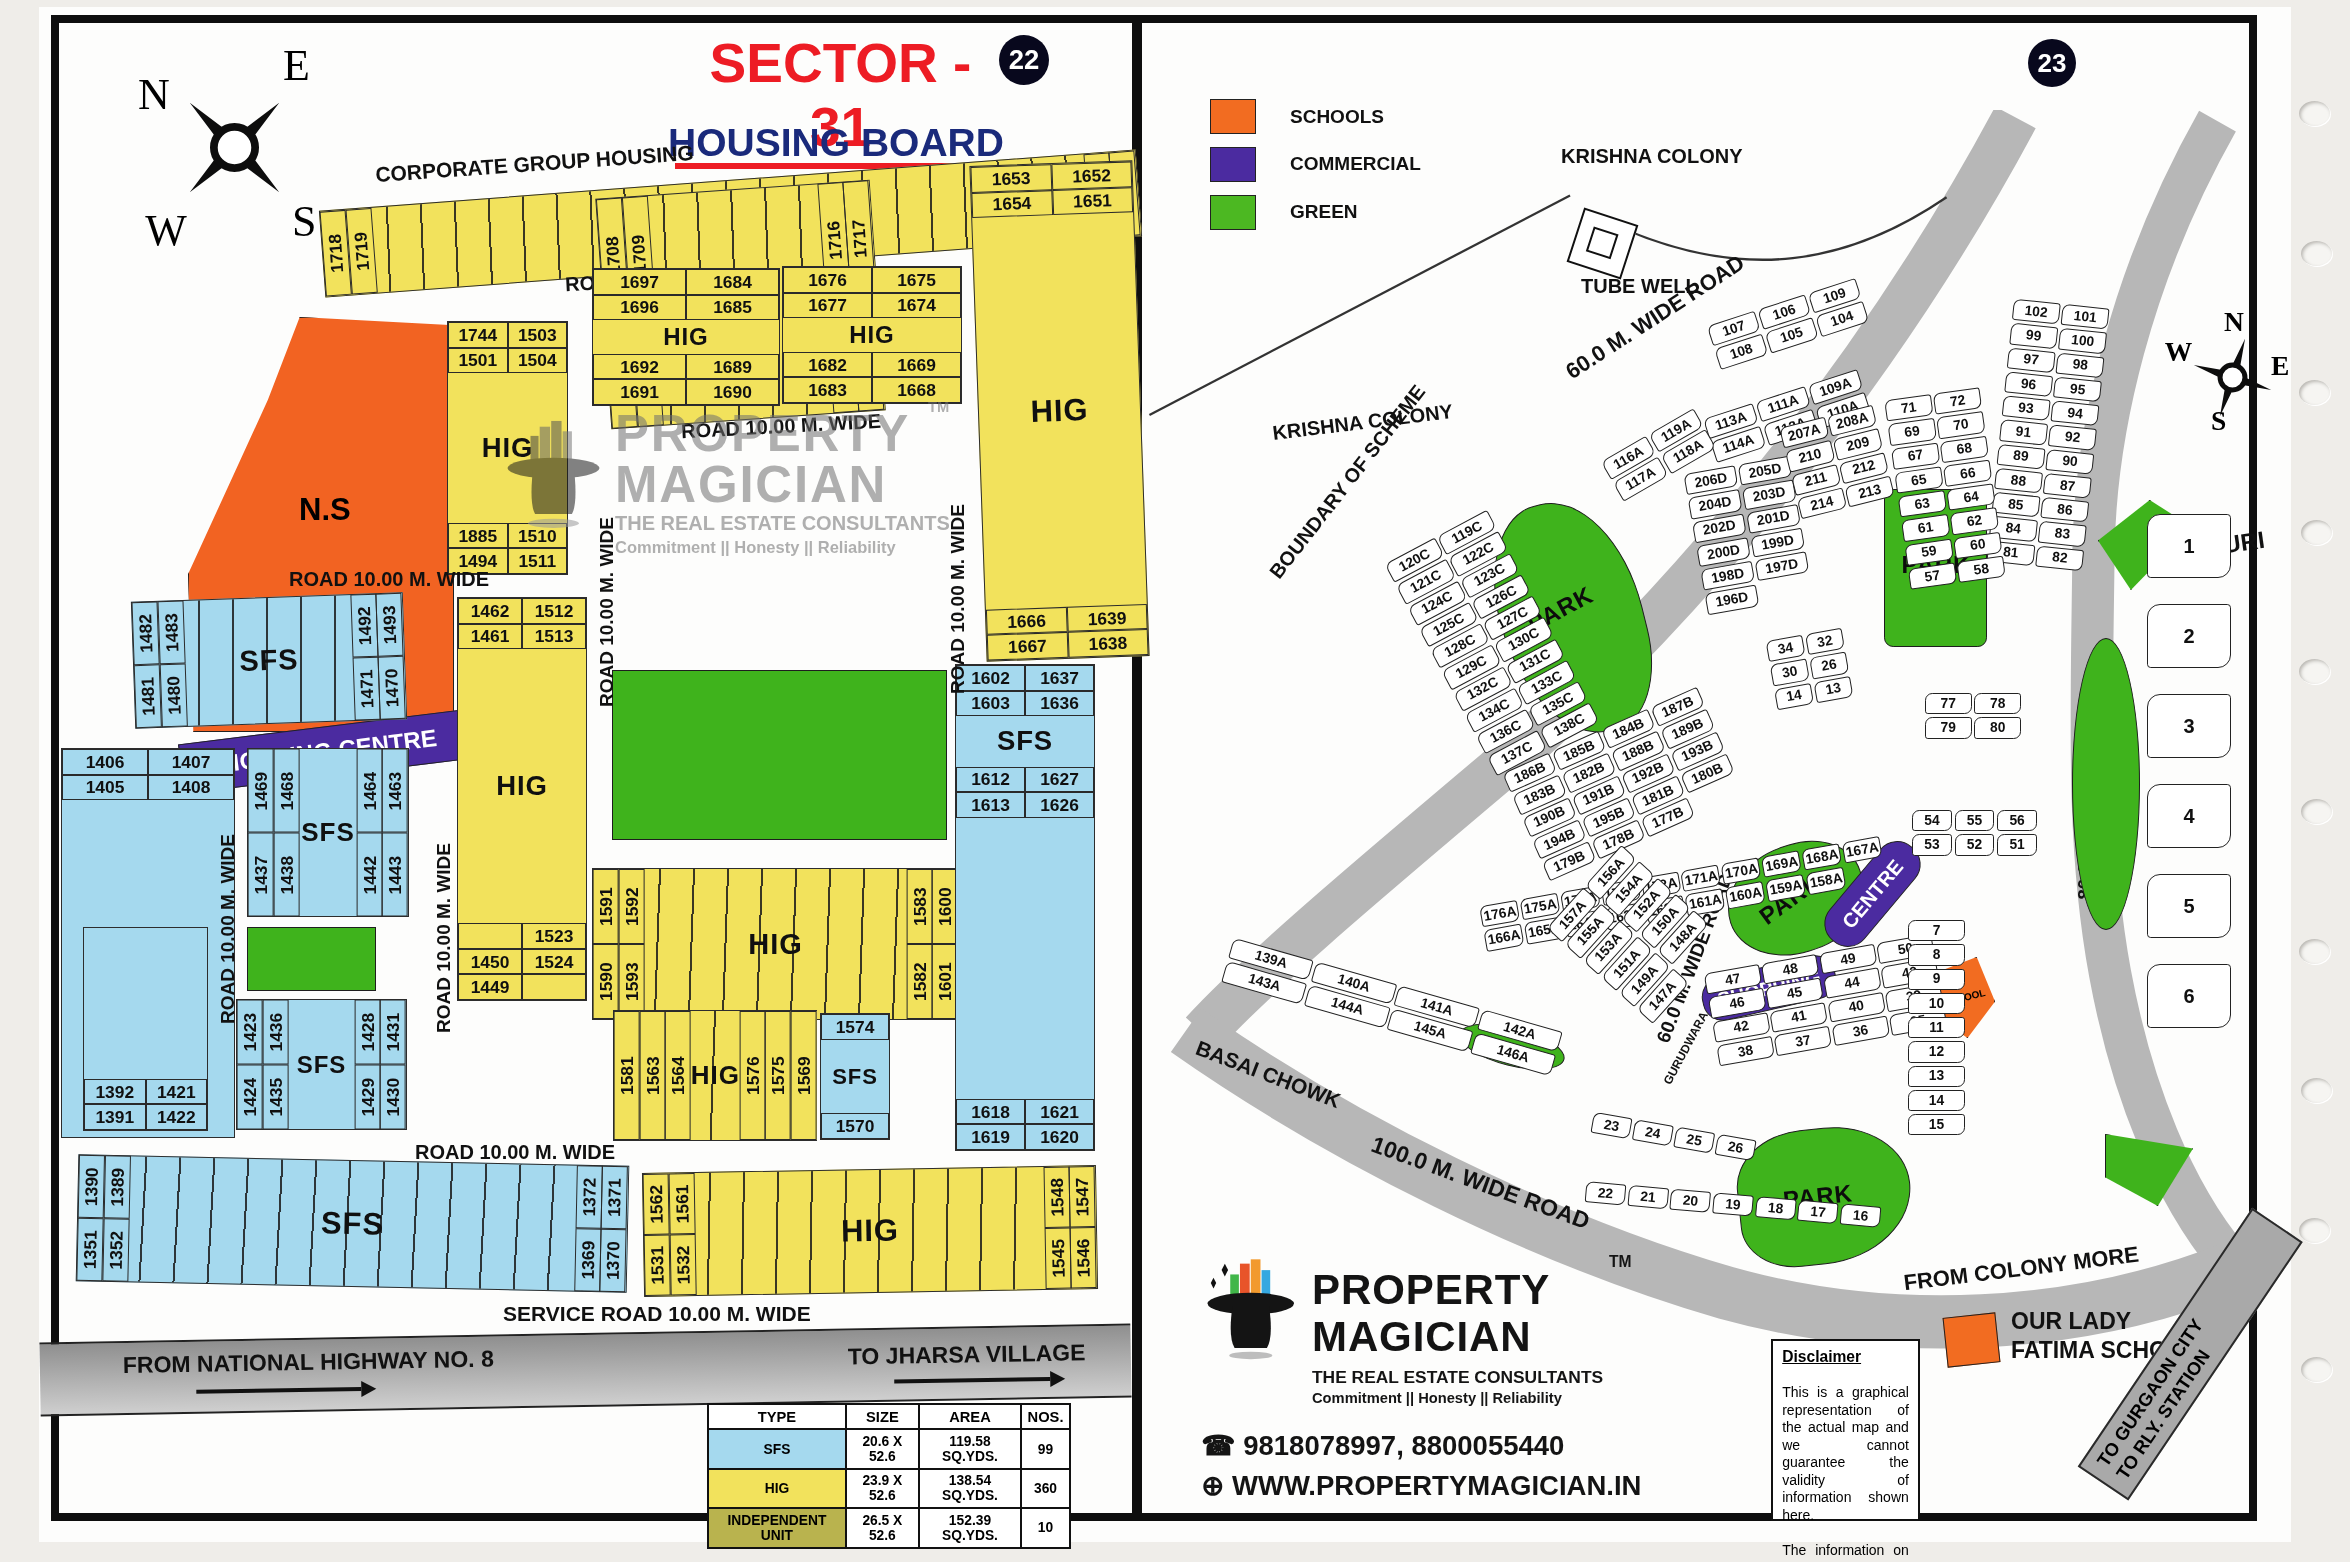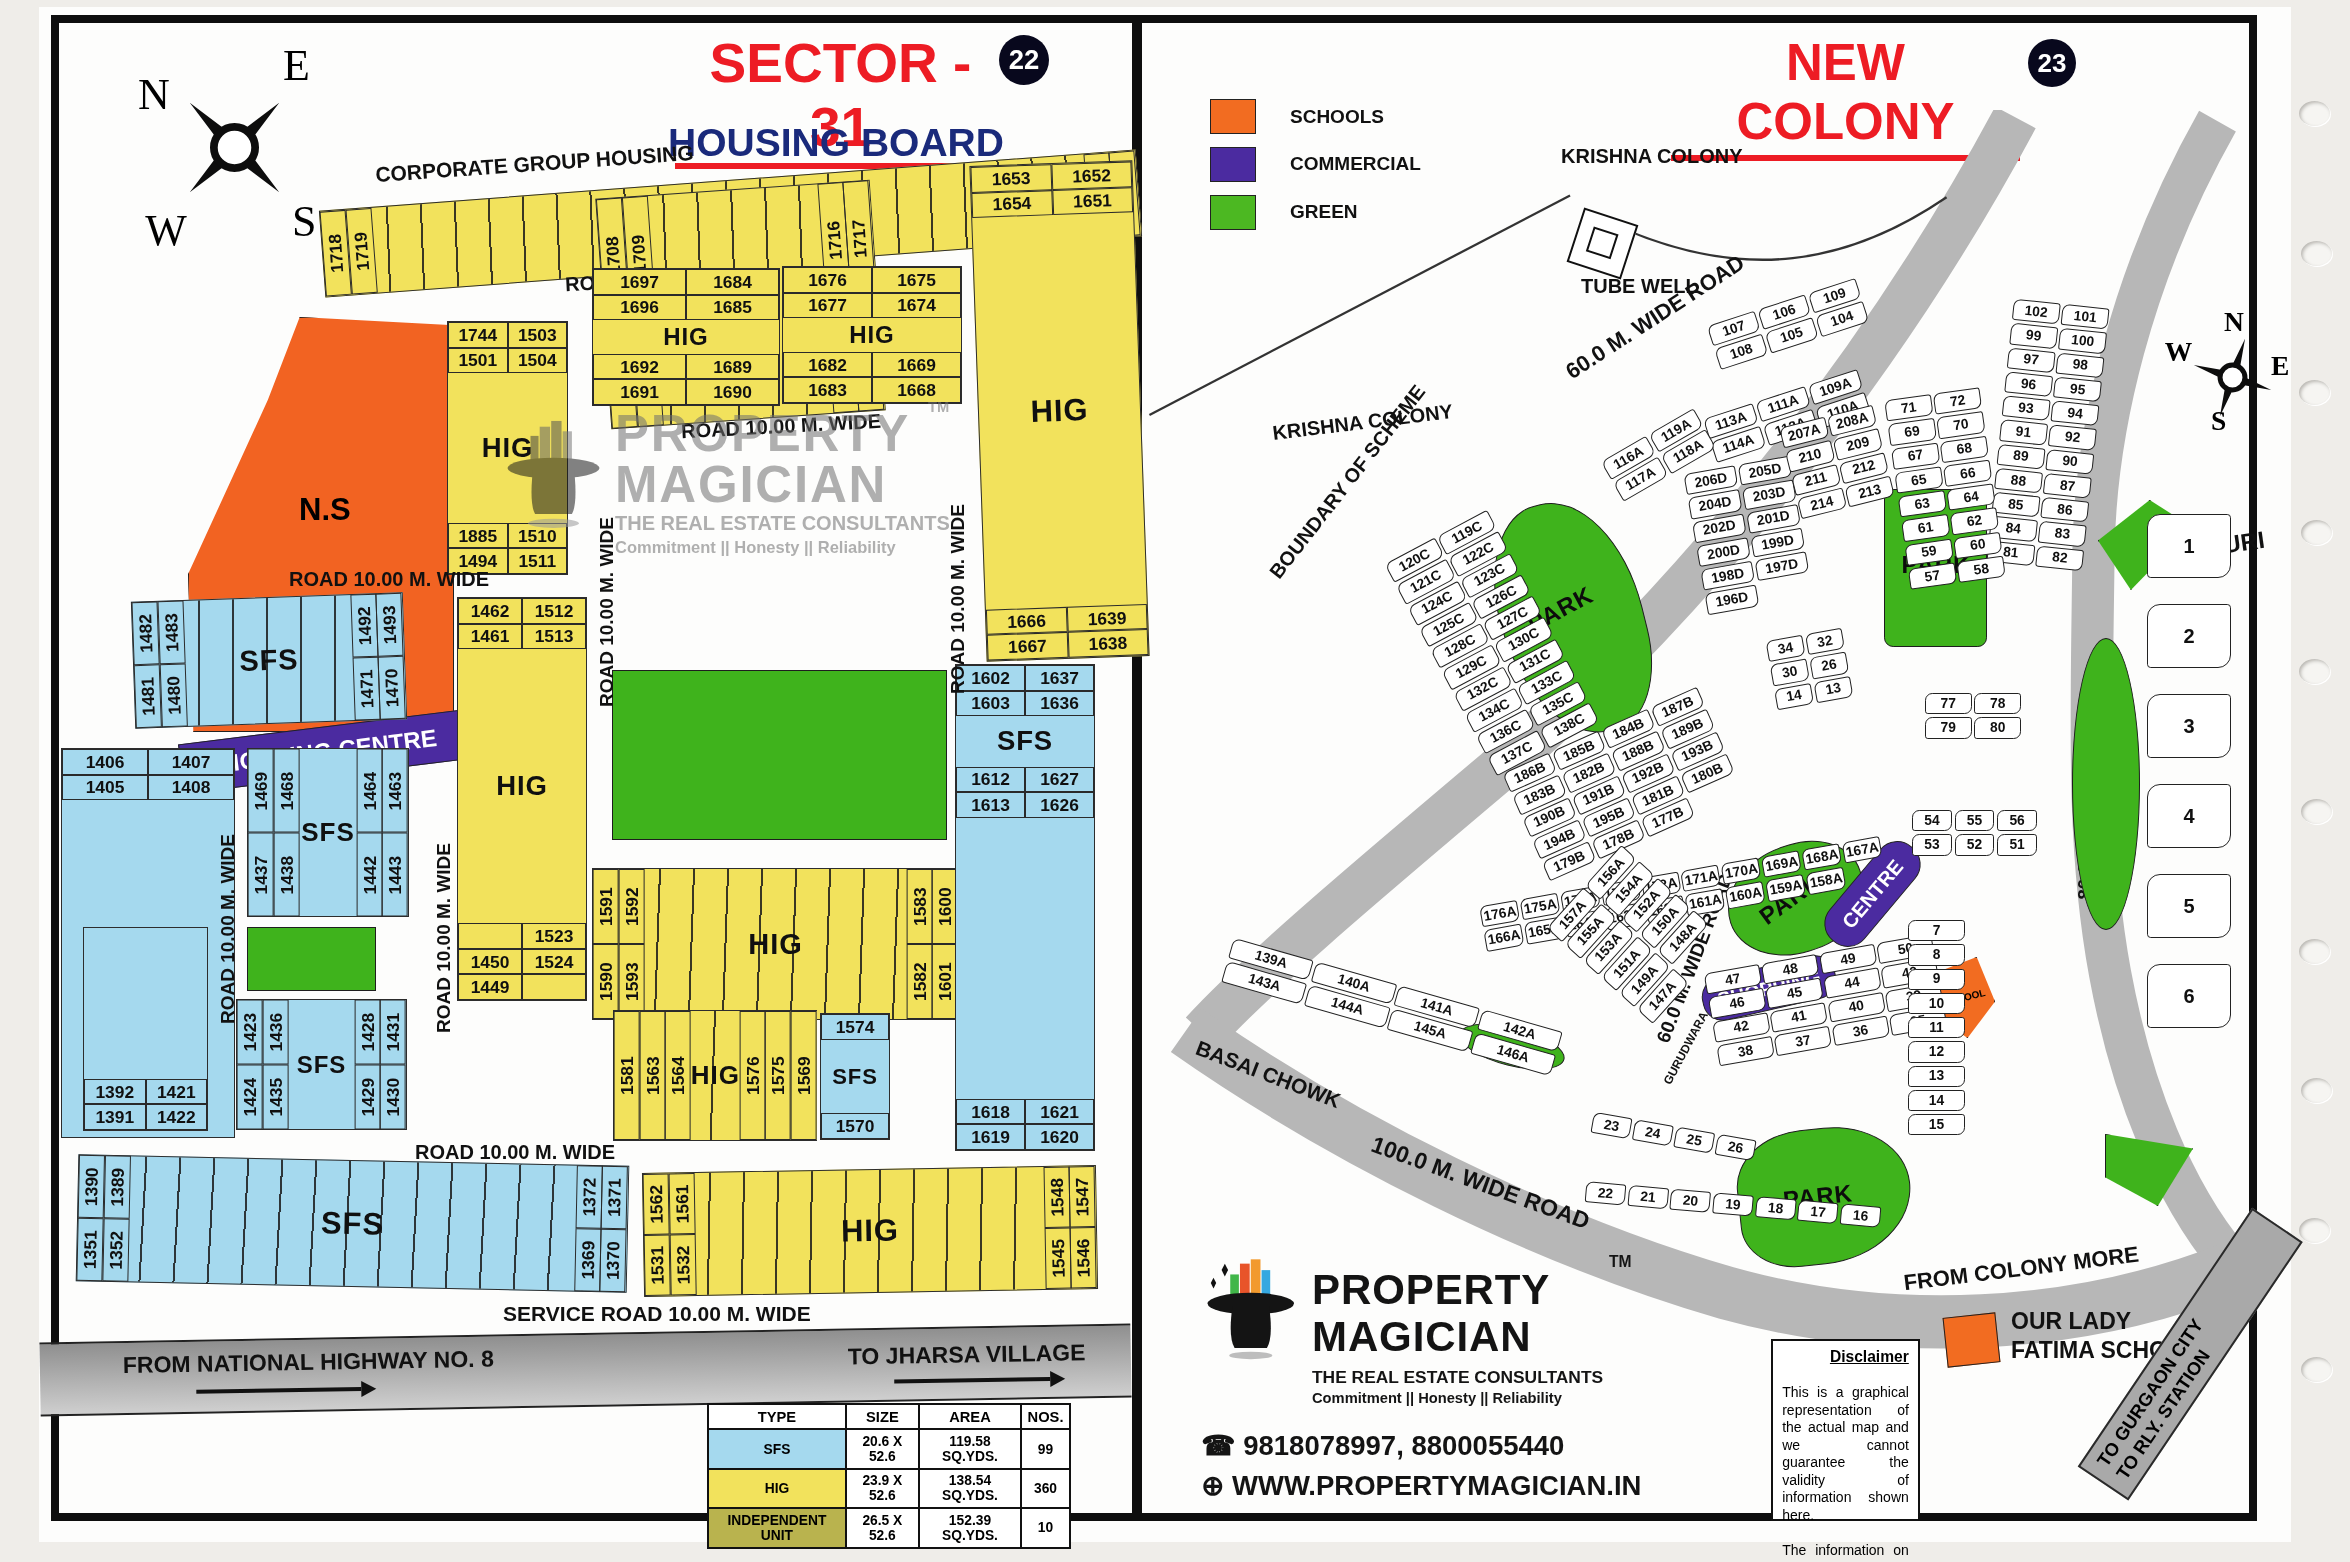--- a/index.html
+++ b/index.html
@@ -416,21 +416,20 @@
       <path d="M32,46 Q29,75 34,84 L66,84 Q71,75 68,46 Z" fill="#1c1c1c"></path>
       <ellipse cx="50" cy="92" rx="22" ry="4" fill="#9a9a9a"></ellipse>
     </svg>
     <div class="abs" style="left:119px;top:0;font-size:51px;font-weight:bold;color:#6f6f6f;letter-spacing:1.8px;">PROPERTY</div>
     <div class="abs" style="left:432px;top:-5.5px;font-size:14.7px;font-weight:bold;color:#6f6f6f;">TM</div>
     <div class="abs" style="left:119px;top:51px;font-size:51px;font-weight:bold;color:#6f6f6f;letter-spacing:1.8px;">MAGICIAN</div>
     <div class="abs" style="left:119px;top:108px;font-size:20px;font-weight:bold;color:#6f6f6f;">THE REAL ESTATE CONSULTANTS</div>
     <div class="abs" style="left:119px;top:134px;font-size:16.5px;font-weight:bold;color:#6f6f6f;">Commitment  ||  Honesty  ||  Reliability</div>
   </div>
 
-  <div class="abs" style="left:1671px;top:33px;width:349px;text-align:center;font-size:51px;font-weight:bold;color:#ed1c24;border-bottom:6.4px solid #ed1c24;padding-bottom:3.7px;">NEW COLONY</div>
   <div class="abs badge" style="left:2028px;top:39px;width:48px;height:48px;font-size:26px;">23</div>
 
   <div class="abs" style="left: 1210px; top: 99px; width: 44px; height: 33px; border: 1.8px solid rgb(34, 34, 34); background: rgb(242, 108, 33);"></div>
   <div class="abs rlabel" style="left:1290px;top:106px;font-size:19px;">SCHOOLS</div>
   <div class="abs" style="left: 1210px; top: 147px; width: 44px; height: 33px; border: 1.8px solid rgb(34, 34, 34); background: rgb(75, 43, 160);"></div>
   <div class="abs rlabel" style="left:1290px;top:153px;font-size:19px;">COMMERCIAL</div>
   <div class="abs" style="left: 1210px; top: 195px; width: 44px; height: 33px; border: 1.8px solid rgb(34, 34, 34); background: rgb(76, 184, 34);"></div>
   <div class="abs rlabel" style="left:1290px;top:201px;font-size:19px;">GREEN</div>
 
   <svg class="abs" style="left:1143px;top:110px;width:1125px;height:1419px;" viewBox="1245 120 1225 1545">
@@ -748,21 +747,21 @@
   <div class="abs" style="left:1945px;top:1315px;width:51px;height:48px;background:#F26C21;border:1.8px solid #222;transform:rotate(-6deg);"></div>
   <div class="abs rlabel" style="left:2011px;top:1308px;font-size:23px;">OUR LADY</div>
   <div class="abs rlabel" style="left:2011px;top:1337px;font-size:23px;">FATIMA SCHOOL</div>
 
   <div class="abs" style="left:2103px;top:1453px;width:312px;height:61px;background:#a9a9a9;border:2.3px solid #2a2a2a;transform:rotate(-56deg);transform-origin:left center;display:flex;flex-direction:column;justify-content:center;gap:1.8px;padding-left:13px;box-sizing:border-box;">
     <span style="font-size:18.4px;font-weight:bold;">TO GURGAON CITY</span>
     <span style="font-size:18.4px;font-weight:bold;">TO RLY. STATION</span>
   </div>
 
   <div class="abs dbox" style="left:1771px;top:1339px;width:149px;height:182px;background:#fff;border:2.8px solid #111;padding:7.3px 9.2px;box-sizing:border-box;">
-    <div style="text-align:right;font-weight:bold;font-size:15.6px;text-decoration:underline;">Disclaimer</div>
+    <div style="text-align:left;font-weight:bold;font-size:15.6px;text-decoration:underline;">Disclaimer</div>
     <p>This is a graphical representation of the actual map and we cannot guarantee the validity of information shown here.</p>
     <p>The information on this map is for informational purposes only. Please refer to actual map for accurate details and clarification before making any investment decisions.</p>
   </div>
 
   <div class="abs" style="left:1194px;top:1238px;width:459px;height:275px;">
     <svg viewBox="0 0 100 100" style="position:absolute;left:5.5px;top:1.8px;width:108px;height:138px;">
       <path d="M20,14 l3,-6 3,6 -3,6 z" fill="#111"></path>
         <path d="M10,26 l2.5,-5 2.5,5 -2.5,5 z" fill="#111"></path>
       <rect x="28" y="18" width="8" height="24" fill="#41b649"></rect>
       <rect x="37" y="8" width="9" height="34" fill="#e8542a"></rect>

